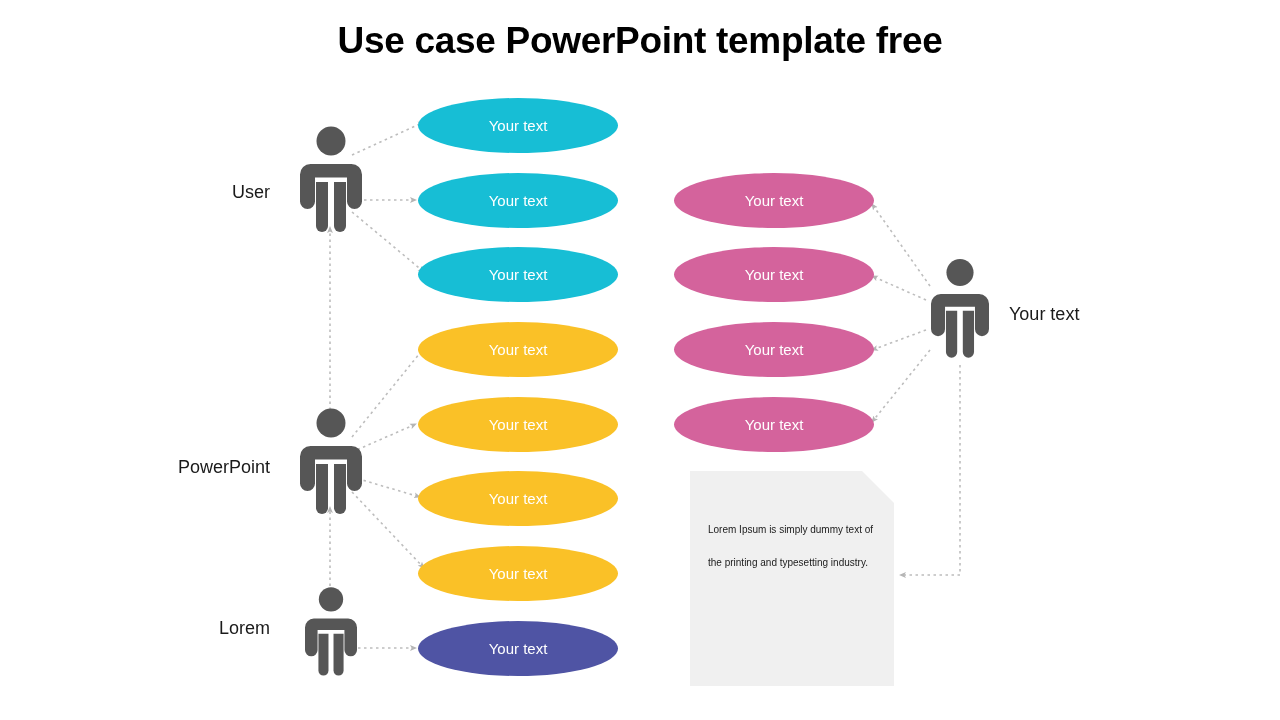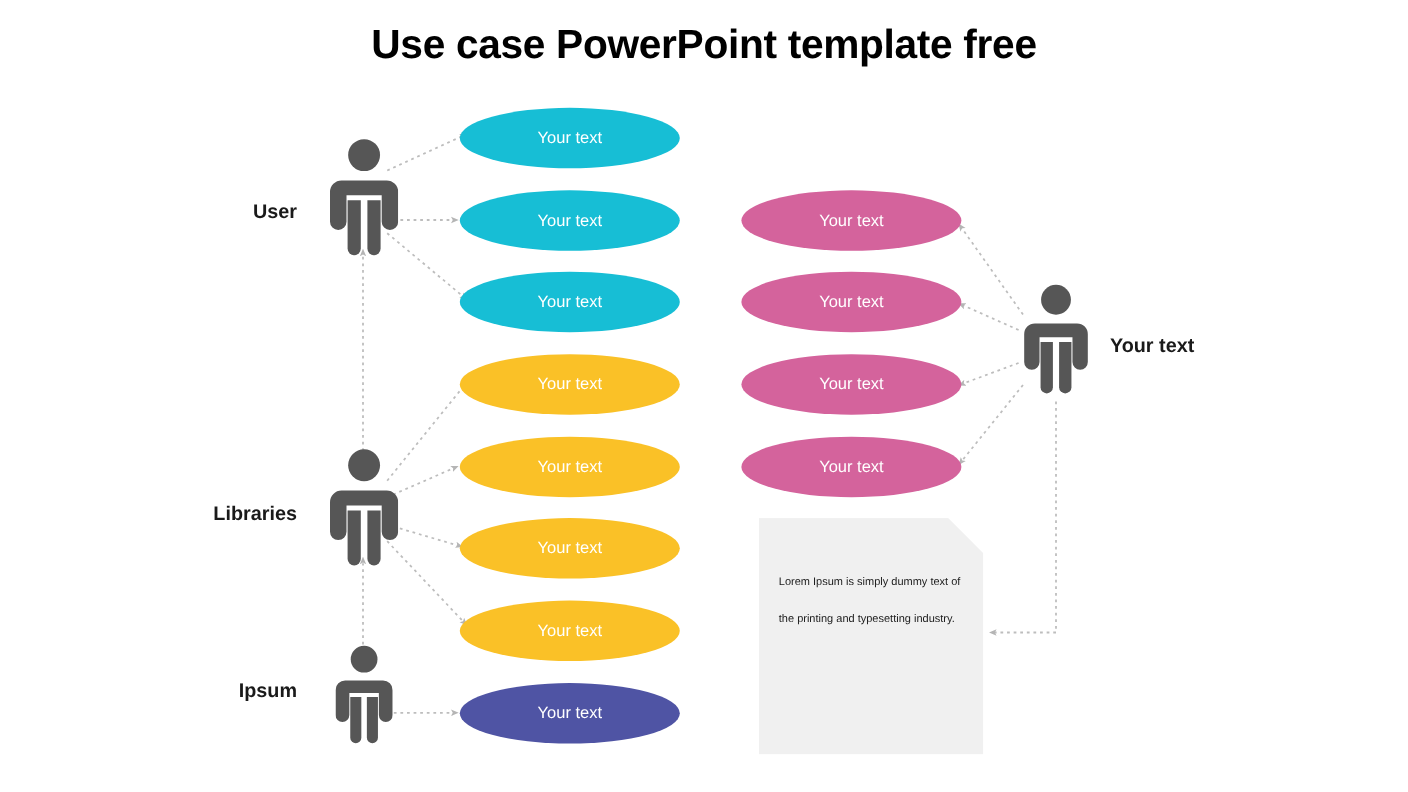--- a/index.html
+++ b/index.html
@@ -68,21 +68,20 @@
   .actor {
     position: absolute;
   }
   .actor svg { display: block; }
   .actor-label {
     position: absolute;
     font-size: 18px;
     color: #1a1a1a;
     white-space: nowrap;
     font-family: "Liberation Sans", sans-serif;
-    font-weight: bold;
   }
   .actor-label.right-align {
     text-align: right;
   }
 
   
   .note {
     position: absolute;
     left: 690px;
     top: 471px;
@@ -202,31 +201,31 @@
   <div class="actor-label right-align" style="left:130px; top:182px; width:140px;">User</div>
 
   <div class="actor" style="left:300px; top:408px;">
     <svg width="62" height="108" viewBox="0 0 62 108" xmlns="http://www.w3.org/2000/svg">
       <circle cx="31" cy="15" r="14.5" fill="#565656"></circle>
       <path d="M10.5,38 h41 a10.5,10.5 0 0 1 10.5,10.5 v27 a7.5,7.5 0 0 1 -15,0 v-24 h-32 v24 a7.5,7.5 0 0 1 -15,0 v-27 a10.5,10.5 0 0 1 10.5,-10.5 z" fill="#565656"></path>
       <path d="M16,56 h12 v44 a6,6 0 0 1 -12,0 z" fill="#565656"></path>
       <path d="M34,56 h12 v44 a6,6 0 0 1 -12,0 z" fill="#565656"></path>
     </svg>
   </div>
-  <div class="actor-label right-align" style="left:130px; top:457px; width:140px;">Libraries</div>
+  <div class="actor-label right-align" style="left:130px; top:457px; width:140px;">PowerPoint</div>
 
   <div class="actor" style="left:305px; top:586px;">
     <svg width="52" height="92" viewBox="0 0 62 108" xmlns="http://www.w3.org/2000/svg">
       <circle cx="31" cy="15" r="14.5" fill="#565656"></circle>
       <path d="M10.5,38 h41 a10.5,10.5 0 0 1 10.5,10.5 v27 a7.5,7.5 0 0 1 -15,0 v-24 h-32 v24 a7.5,7.5 0 0 1 -15,0 v-27 a10.5,10.5 0 0 1 10.5,-10.5 z" fill="#565656"></path>
       <path d="M16,56 h12 v44 a6,6 0 0 1 -12,0 z" fill="#565656"></path>
       <path d="M34,56 h12 v44 a6,6 0 0 1 -12,0 z" fill="#565656"></path>
     </svg>
   </div>
-  <div class="actor-label right-align" style="left:130px; top:618px; width:140px;">Ipsum</div>
+  <div class="actor-label right-align" style="left:130px; top:618px; width:140px;">Lorem</div>
 
   <div class="actor" style="left:931px; top:258px;">
     <svg width="58" height="102" viewBox="0 0 62 108" xmlns="http://www.w3.org/2000/svg">
       <circle cx="31" cy="15" r="14.5" fill="#565656"></circle>
       <path d="M10.5,38 h41 a10.5,10.5 0 0 1 10.5,10.5 v27 a7.5,7.5 0 0 1 -15,0 v-24 h-32 v24 a7.5,7.5 0 0 1 -15,0 v-27 a10.5,10.5 0 0 1 10.5,-10.5 z" fill="#565656"></path>
       <path d="M16,56 h12 v44 a6,6 0 0 1 -12,0 z" fill="#565656"></path>
       <path d="M34,56 h12 v44 a6,6 0 0 1 -12,0 z" fill="#565656"></path>
     </svg>
   </div>
   <div class="actor-label" style="left:1009px; top:304px;">Your text</div>

